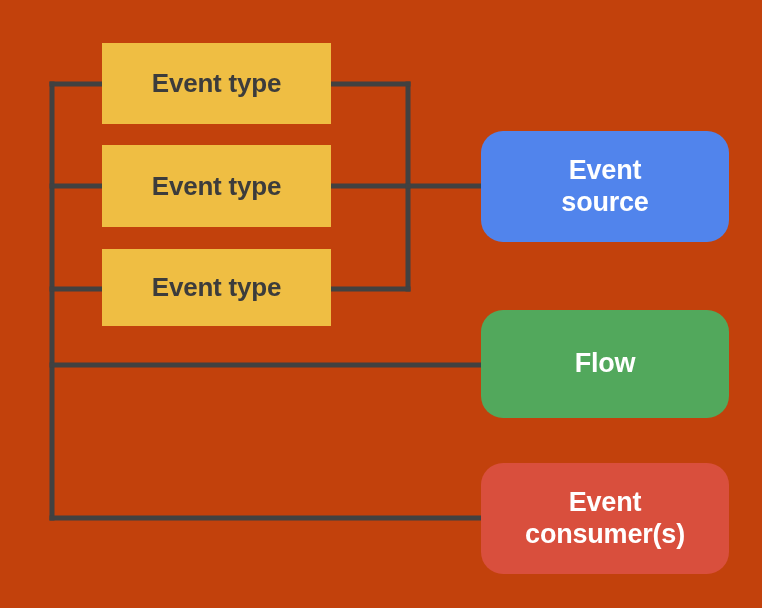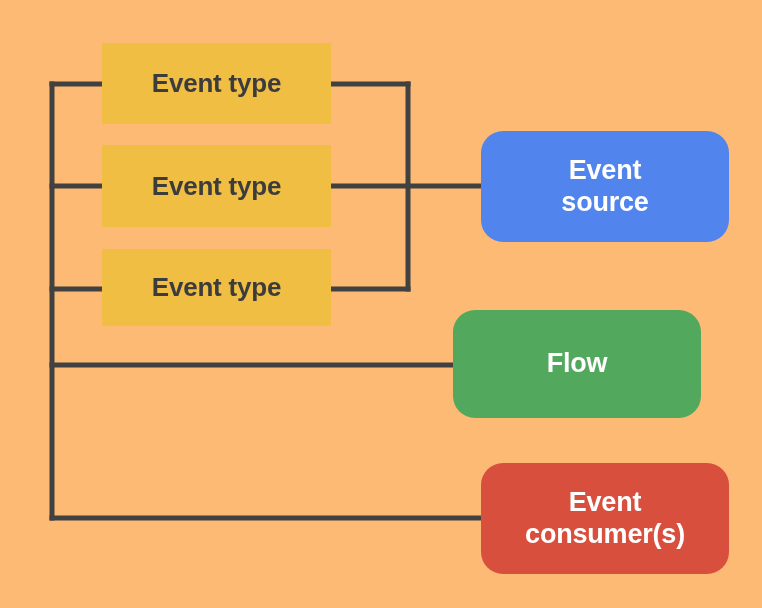--- a/index.html
+++ b/index.html
@@ -48,21 +48,21 @@
   .node-primary {
     font-size: 27px;
     font-weight: bold;
     color: #ffffff;
     border-radius: 22px;
   }
 </style>
 </head>
 <body>
 
-<div id="diagram-canvas" style="background: #fdba74;">
+<div id="diagram-canvas" style="background: #c2410c;">
 
   <svg id="connector-layer" viewBox="0 0 762 608" width="762" height="608" xmlns="http://www.w3.org/2000/svg">
       <line x1="52" x2="52" y1="84" y2="518" stroke="#414141" stroke-width="5" stroke-linecap="square"></line>
       <line x1="408" x2="408" y1="84" y2="289" stroke="#414141" stroke-width="5" stroke-linecap="square"></line>
       <line y1="84" y2="84" x1="52" x2="102" stroke="#414141" stroke-width="5" stroke-linecap="square"></line>
       <line y1="186" y2="186" x1="52" x2="102" stroke="#414141" stroke-width="5" stroke-linecap="square"></line>
       <line y1="289" y2="289" x1="52" x2="102" stroke="#414141" stroke-width="5" stroke-linecap="square"></line>
       <line y1="84" y2="84" x1="331" x2="408" stroke="#414141" stroke-width="5" stroke-linecap="square"></line>
       <line y1="186" y2="186" x1="331" x2="408" stroke="#414141" stroke-width="5" stroke-linecap="square"></line>
       <line y1="289" y2="289" x1="331" x2="408" stroke="#414141" stroke-width="5" stroke-linecap="square"></line>
@@ -78,21 +78,21 @@
       <div class="node node-event-type" style="left: 102px; top: 145px; width: 229px; height: 82px; background: rgb(239, 190, 67); color: rgb(60, 60, 60);">
         <span class="node-label">Event type</span>
       </div>
       <div class="node node-event-type" style="left: 102px; top: 249px; width: 229px; height: 77px; background: rgb(239, 190, 67); color: rgb(60, 60, 60);">
         <span class="node-label">Event type</span>
       </div>
       <div class="node node-primary" style="left: 481px; top: 131px; width: 248px; height: 111px; background: rgb(81, 132, 236); color: rgb(255, 255, 255);">
         <span class="node-label">Event
 source</span>
       </div>
-      <div class="node node-primary" style="left: 453px; top: 310px; width: 248px; height: 108px; background: rgb(82, 168, 92); color: rgb(255, 255, 255);">
+      <div class="node node-primary" style="left: 481px; top: 310px; width: 248px; height: 108px; background: rgb(82, 168, 92); color: rgb(255, 255, 255);">
         <span class="node-label">Flow</span>
       </div>
       <div class="node node-primary" style="left: 481px; top: 463px; width: 248px; height: 111px; background: rgb(217, 79, 61); color: rgb(255, 255, 255);">
         <span class="node-label">Event
 consumer(s)</span>
       </div>
     </div>
 
 </div>
 

